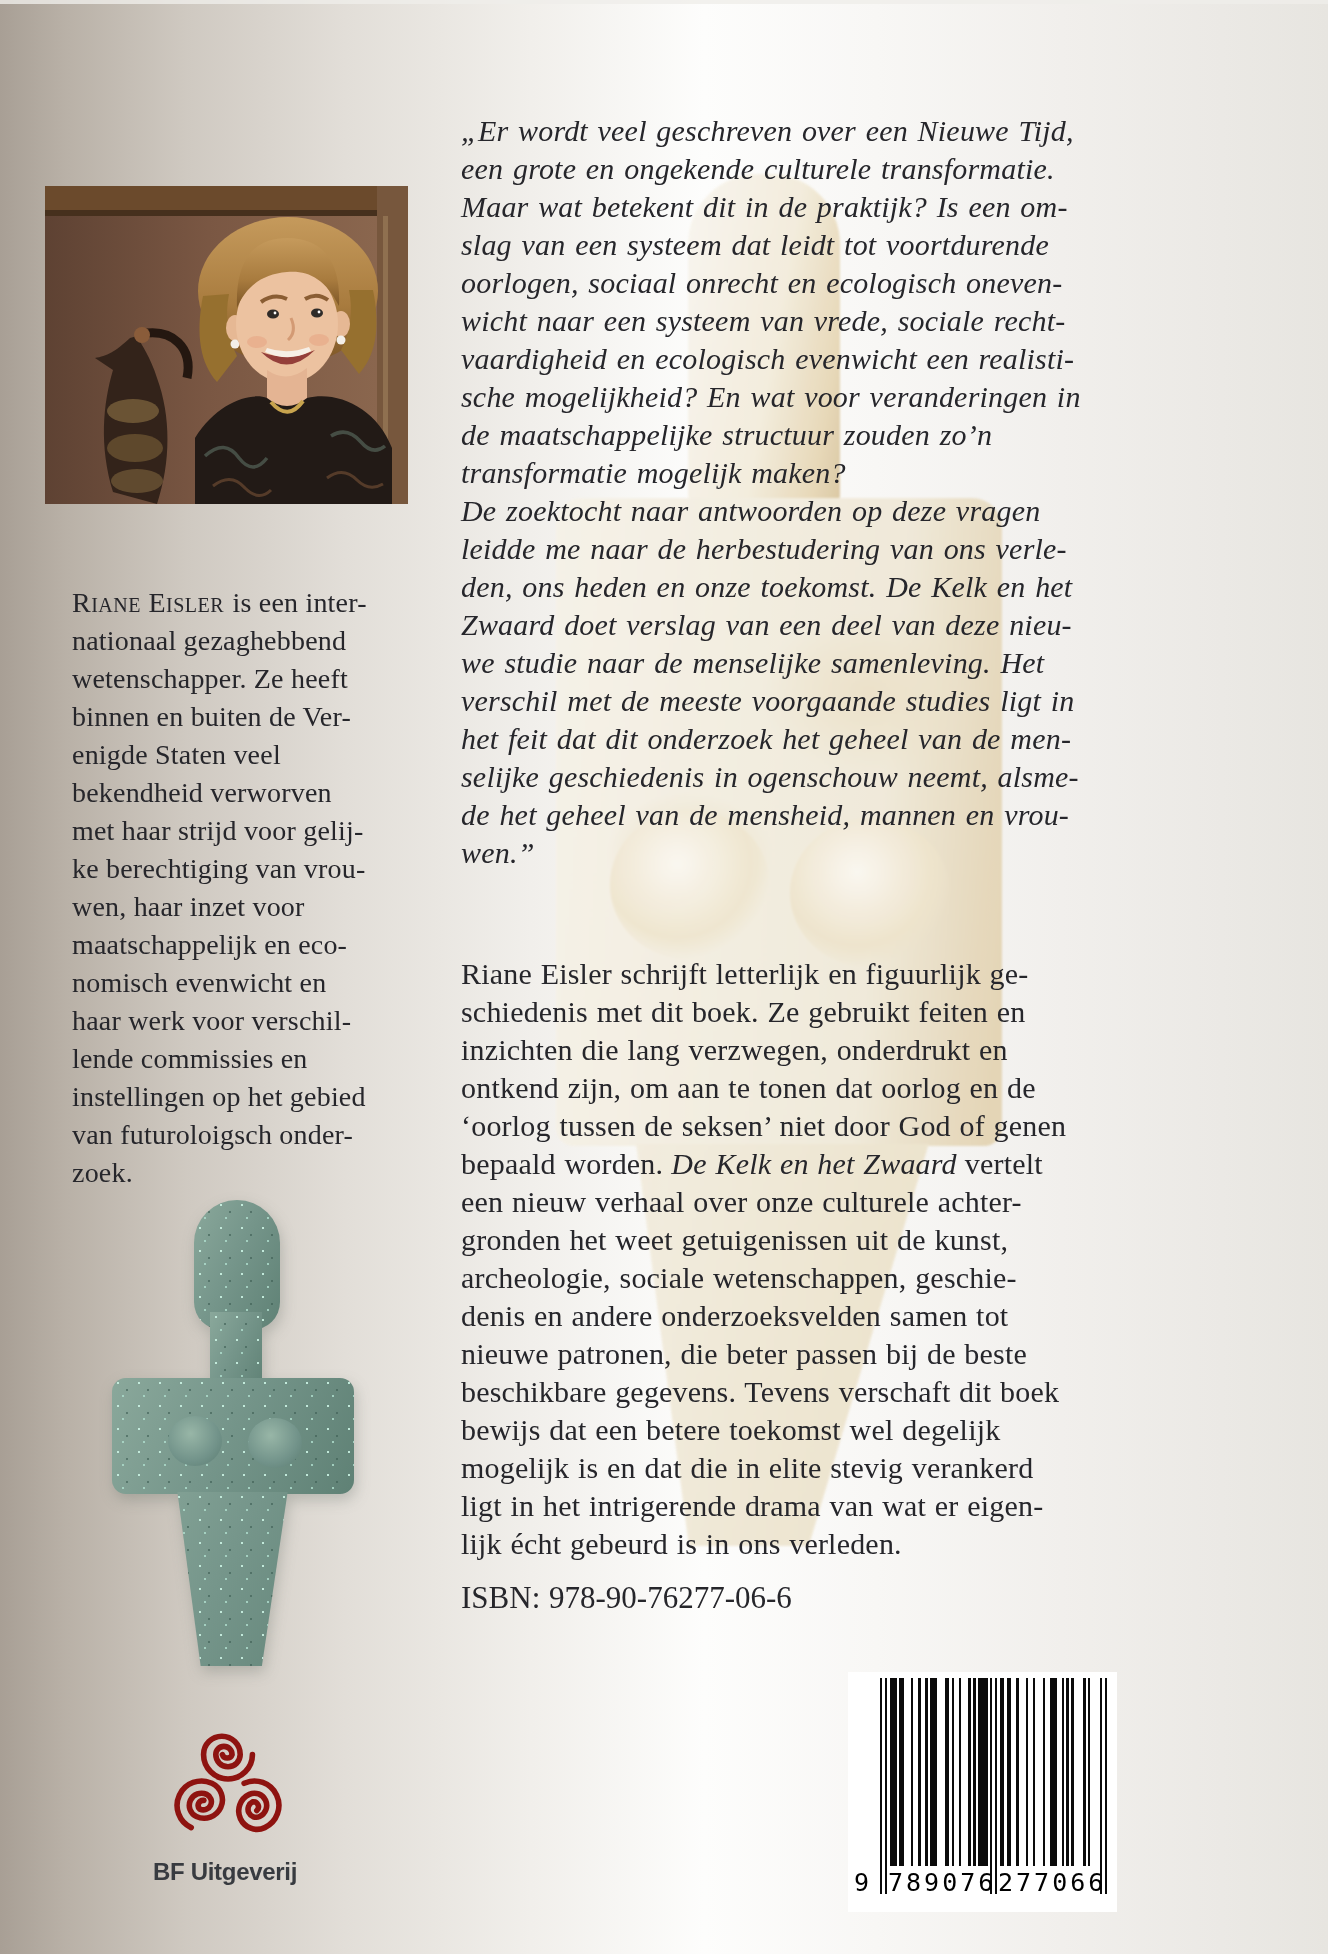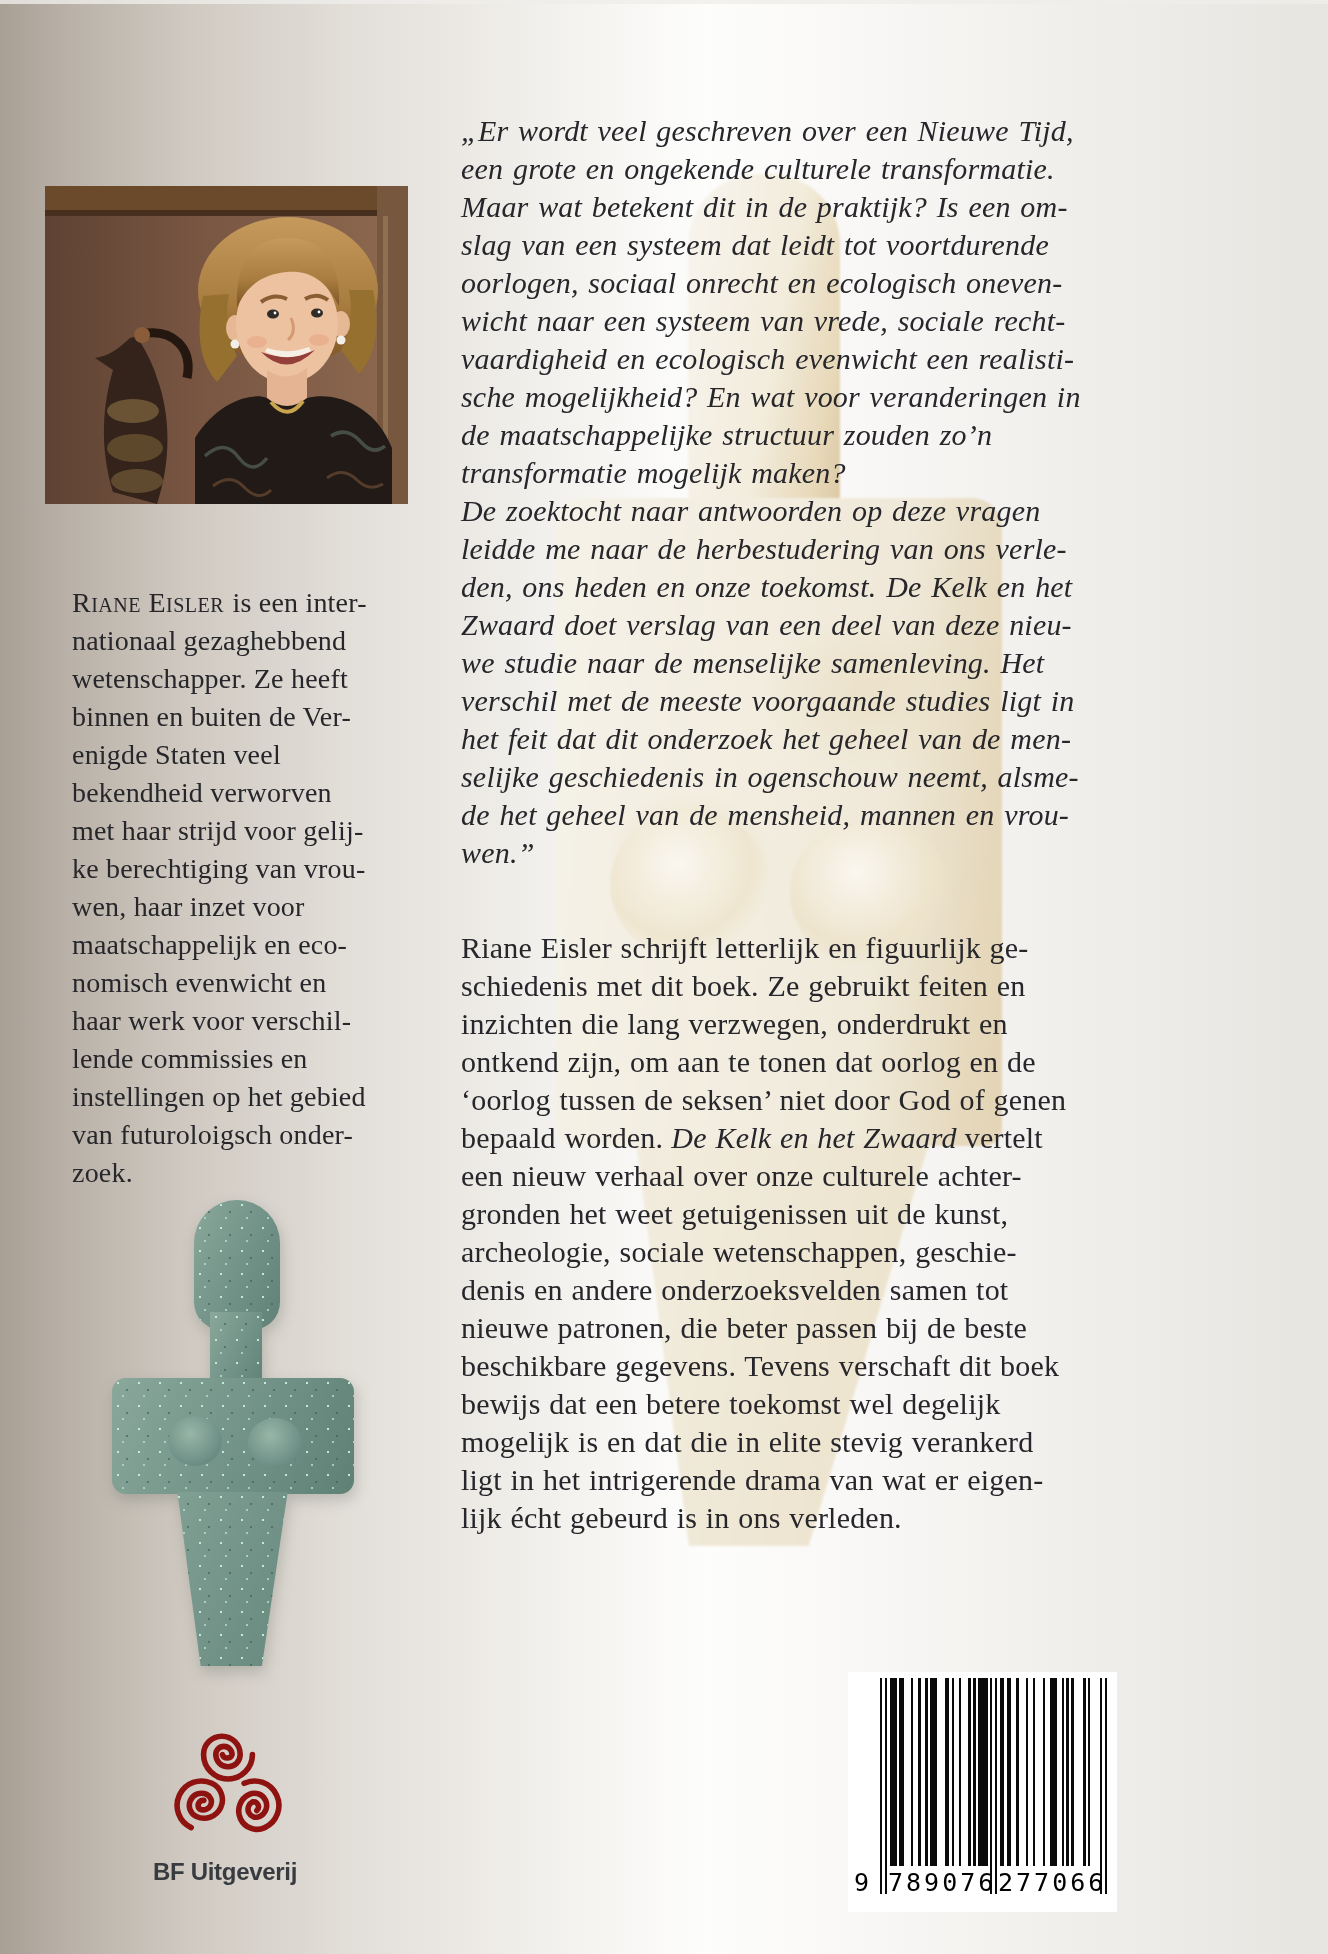--- a/index.html
+++ b/index.html
@@ -58,21 +58,21 @@
   
   .logo{position:absolute;left:172px;top:1724px;width:112px;height:122px;z-index:2;}
   .publisher{position:absolute;left:55px;top:1858px;width:340px;z-index:2;text-align:center;
     font-family:"Liberation Sans","DejaVu Sans",sans-serif;font-weight:bold;
     font-size:24px;letter-spacing:-.3px;color:#383b40;}
 
   
   .quote{position:absolute;left:461px;top:112px;width:715px;z-index:2;
     font-style:italic;font-size:30px;line-height:38px;word-spacing:2px;letter-spacing:.2px;
     white-space:pre-line;}
-  .review{position:absolute;left:461px;top:929px;width:715px;z-index:2;
+  .review{position:absolute;left:461px;top:955px;width:715px;z-index:2;
     font-size:30px;line-height:38px;word-spacing:1px;letter-spacing:.2px;}
   .booktitle{font-style:italic;margin:8px .27em;}
 
   .meta{position:absolute;left:461px;top:1576px;z-index:2;font-size:31px;line-height:44px;}
   .meta .lbl{display:inline-block;width:88px;}
 
   
   .barcode{position:absolute;left:848px;top:1672px;width:269px;height:240px;background:#ffffff;z-index:3;}
   #bars{position:absolute;left:32px;top:6px;display:flex;align-items:flex-start;}
   .bar{width:2.4px;height:188px;}
@@ -234,20 +234,23 @@
 denis en andere onderzoeksvelden samen tot
 nieuwe patronen, die beter passen bij de beste
 beschikbare gegevens. Tevens verschaft dit boek
 bewijs dat een betere toekomst wel degelijk
 mogelijk is en dat die in elite stevig verankerd
 ligt in het intrigerende drama van wat er eigen-
 lijk écht gebeurd is in ons verleden.</span>
   </div>
 
   <div class="meta">
+    <div>
+      <span class="lbl">ISBN:</span><span>978-90-76277-06-6</span>
+    </div>
   </div>
 
   <div class="barcode">
     <div id="bars">
         <div class="bar b1 guard"></div>
         <div class="bar b0 guard"></div>
         <div class="bar b1 guard"></div>
         <div class="bar b0"></div>
         <div class="bar b1"></div>
         <div class="bar b1"></div>

